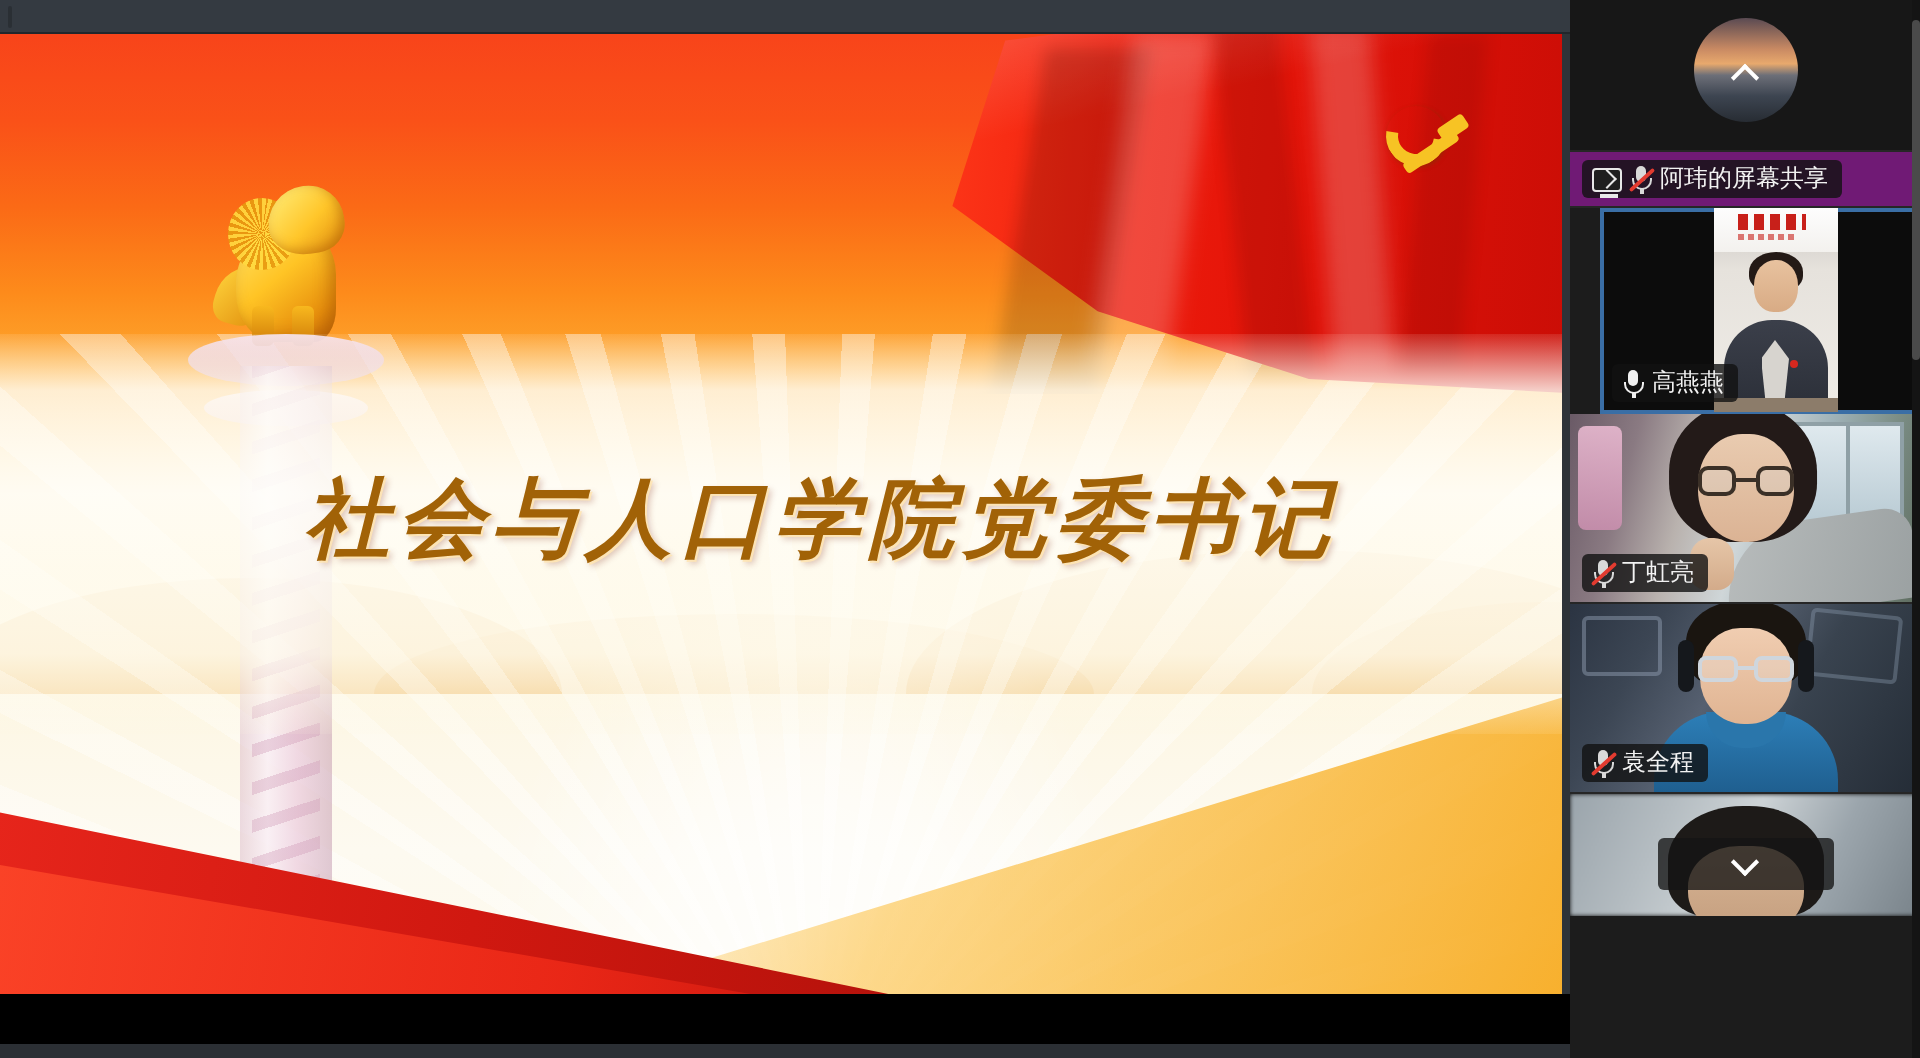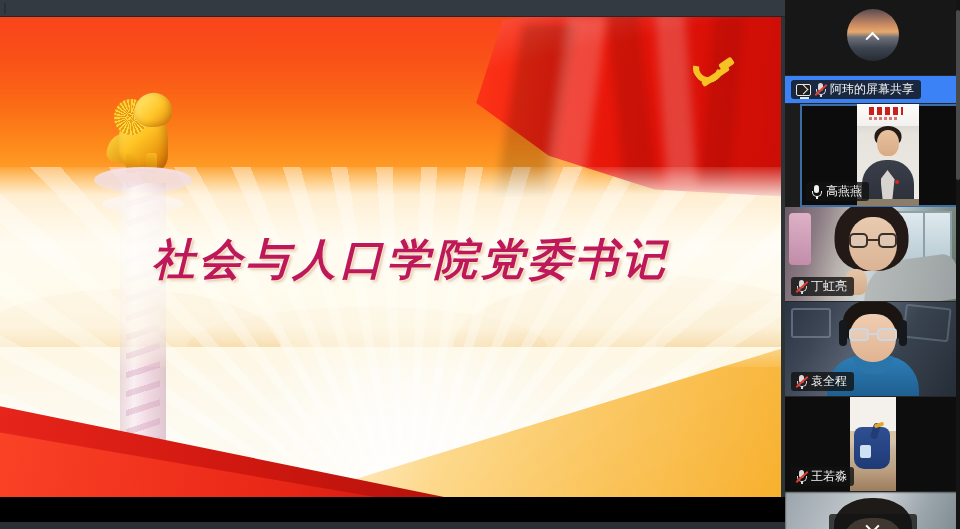--- a/index.html
+++ b/index.html
@@ -132,21 +132,21 @@
   .lion .leg { position:absolute; bottom:0; width:11px; height:20px;
     background:linear-gradient(to bottom,#f8b81e,#cf7a08); border-radius:3px; }
   .lion .l1 { left:14px; } .lion .l2 { left:34px; }
 
   
   .t-line1, .t-line2, .t-line3 {
     position:absolute; width:100%; text-align:center;
     font-family:"DejaVu Serif","Liberation Serif",serif;
     font-weight:bold; font-style:italic; white-space:nowrap;
   }
-  .t-line1 { top:214px; font-size:43px; letter-spacing:4px; color:#be185d;
+  .t-line1 { top:214px; font-size:43px; letter-spacing:4px; color:#a16207;
     text-shadow:1px 1px 0 rgba(255,230,180,.9), 2px 2px 3px rgba(120,30,10,.25);
     padding-left:40px; }
   .t-line2 { top:292px; font-size:43px; letter-spacing:6px; color:#9e1b10;
     text-shadow:1px 1px 0 rgba(255,230,180,.9), 2px 2px 3px rgba(120,30,10,.25);
     padding-left:110px; }
   .t-line3 { top:375px; font-size:43px; letter-spacing:2px; color:#e1140c;
     text-shadow:1px 1px 0 rgba(255,240,190,.95), 2px 3px 4px rgba(140,20,10,.35);
     padding-left:10px; }
 
   #share-bottombar { position:absolute; bottom:0; left:0; width:785px; height:32px; background:#000; }
@@ -364,21 +364,21 @@
 
   <div id="filmstrip">
 
     <div class="tile" id="tile-top">
       <div class="avatar"></div>
       <div class="scrollbtn">
         <span class="chev up"></span>
       </div>
     </div>
 
-    <div class="tile" id="tile-share" style="height:28px;background:#3b82f6;">
+    <div class="tile" id="tile-share" style="height:28px;background:#701a75;">
       <div class="namebar" style="bottom:4px;">
         <span class="shareicon">
             <span class="arrow"></span>
           </span>
         <span class="mic muted">
           <span class="cap"></span>
             <span class="arc"></span>
             <span class="stem"></span>
             <span class="slash"></span>
         </span>
@@ -449,42 +449,20 @@
         <span class="mic muted">
           <span class="cap"></span>
             <span class="arc"></span>
             <span class="stem"></span>
             <span class="slash"></span>
         </span>
         <span class="nm">袁全程</span>
       </div>
     </div>
 
-    <div class="tile" id="tile-4">
-      <div class="portrait-frame">
-        <div class="w-vid">
-          <div class="w-wall"></div>
-          <div class="w-desk"></div>
-          <div class="w-bag"></div>
-          <div class="w-bagpatch"></div>
-          <div class="w-strap"></div>
-          <div class="w-pen"></div>
-          <div class="w-floor"></div>
-        </div>
-      </div>
-      <div class="namebar">
-        <span class="mic muted">
-          <span class="cap"></span>
-            <span class="arc"></span>
-            <span class="stem"></span>
-            <span class="slash"></span>
-        </span>
-        <span class="nm">王若淼</span>
-      </div>
-    </div>
 
     <div class="tile" id="tile-5">
       <div class="p-bg"></div>
       <div class="p-hair"></div>
       <div class="p-face"></div>
       <div class="p-scrollbar">
         <span class="scrollbtn">
             <span class="chev down"></span>
           </span>
       </div>

